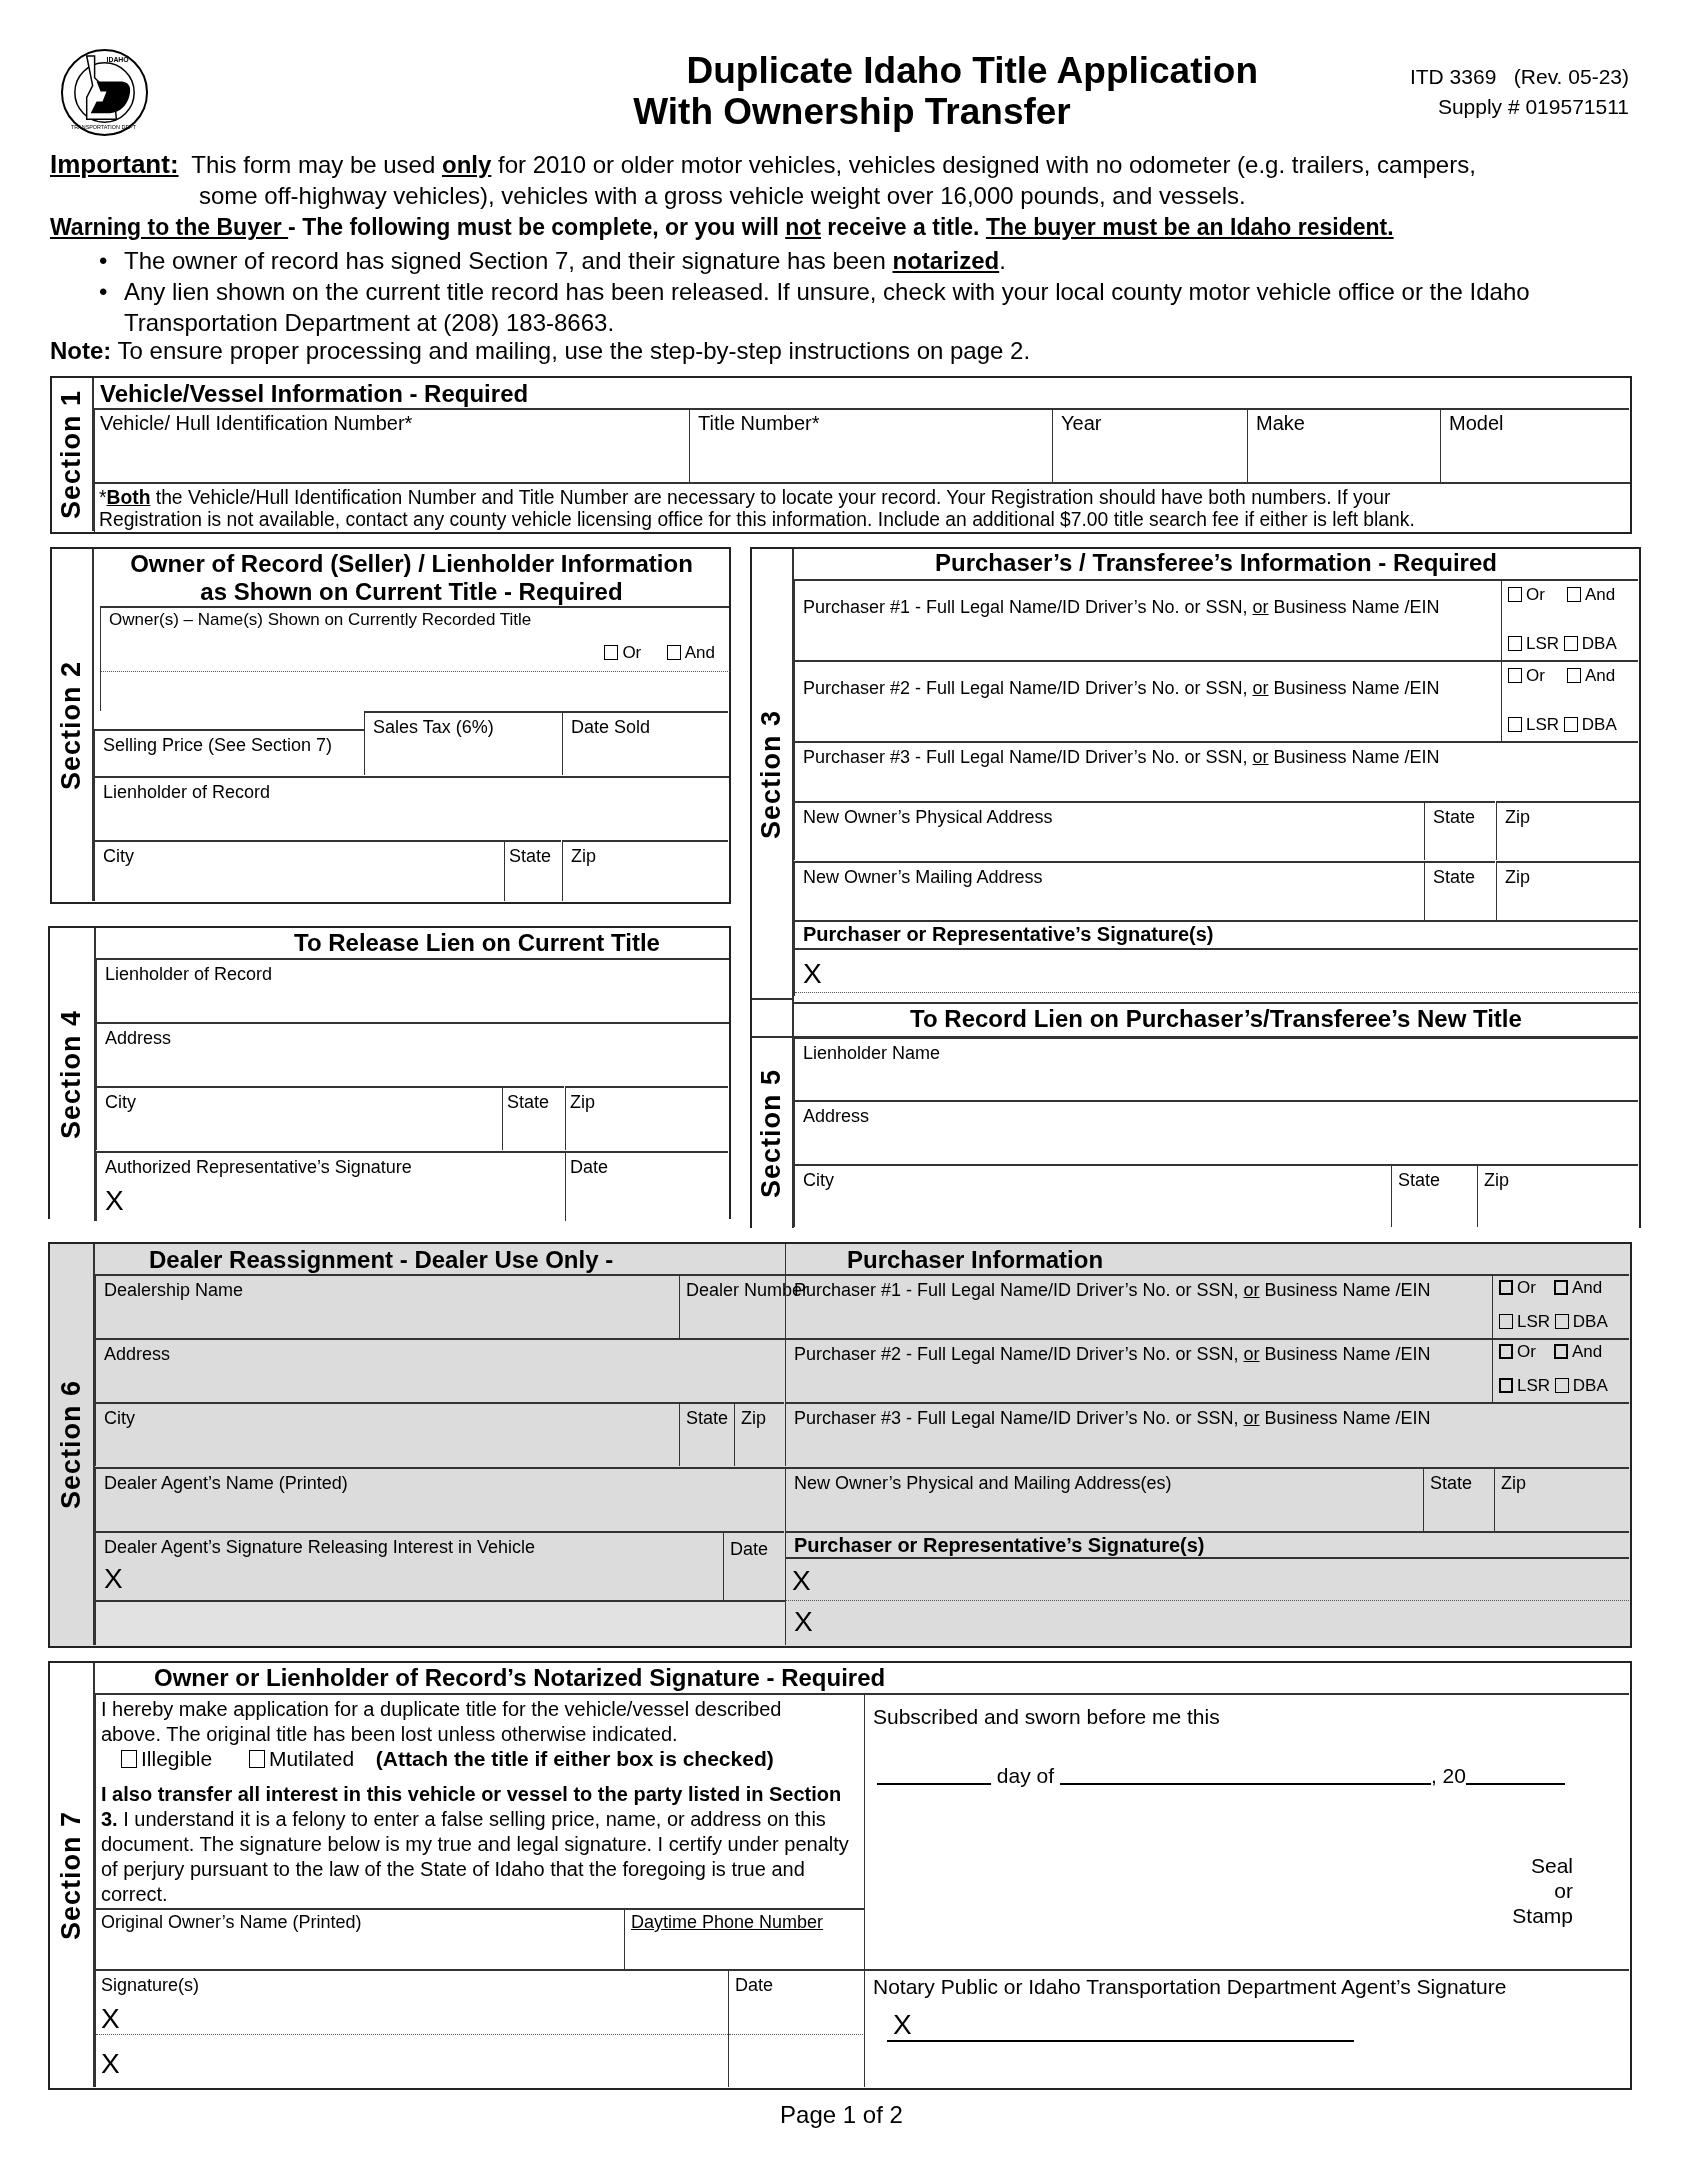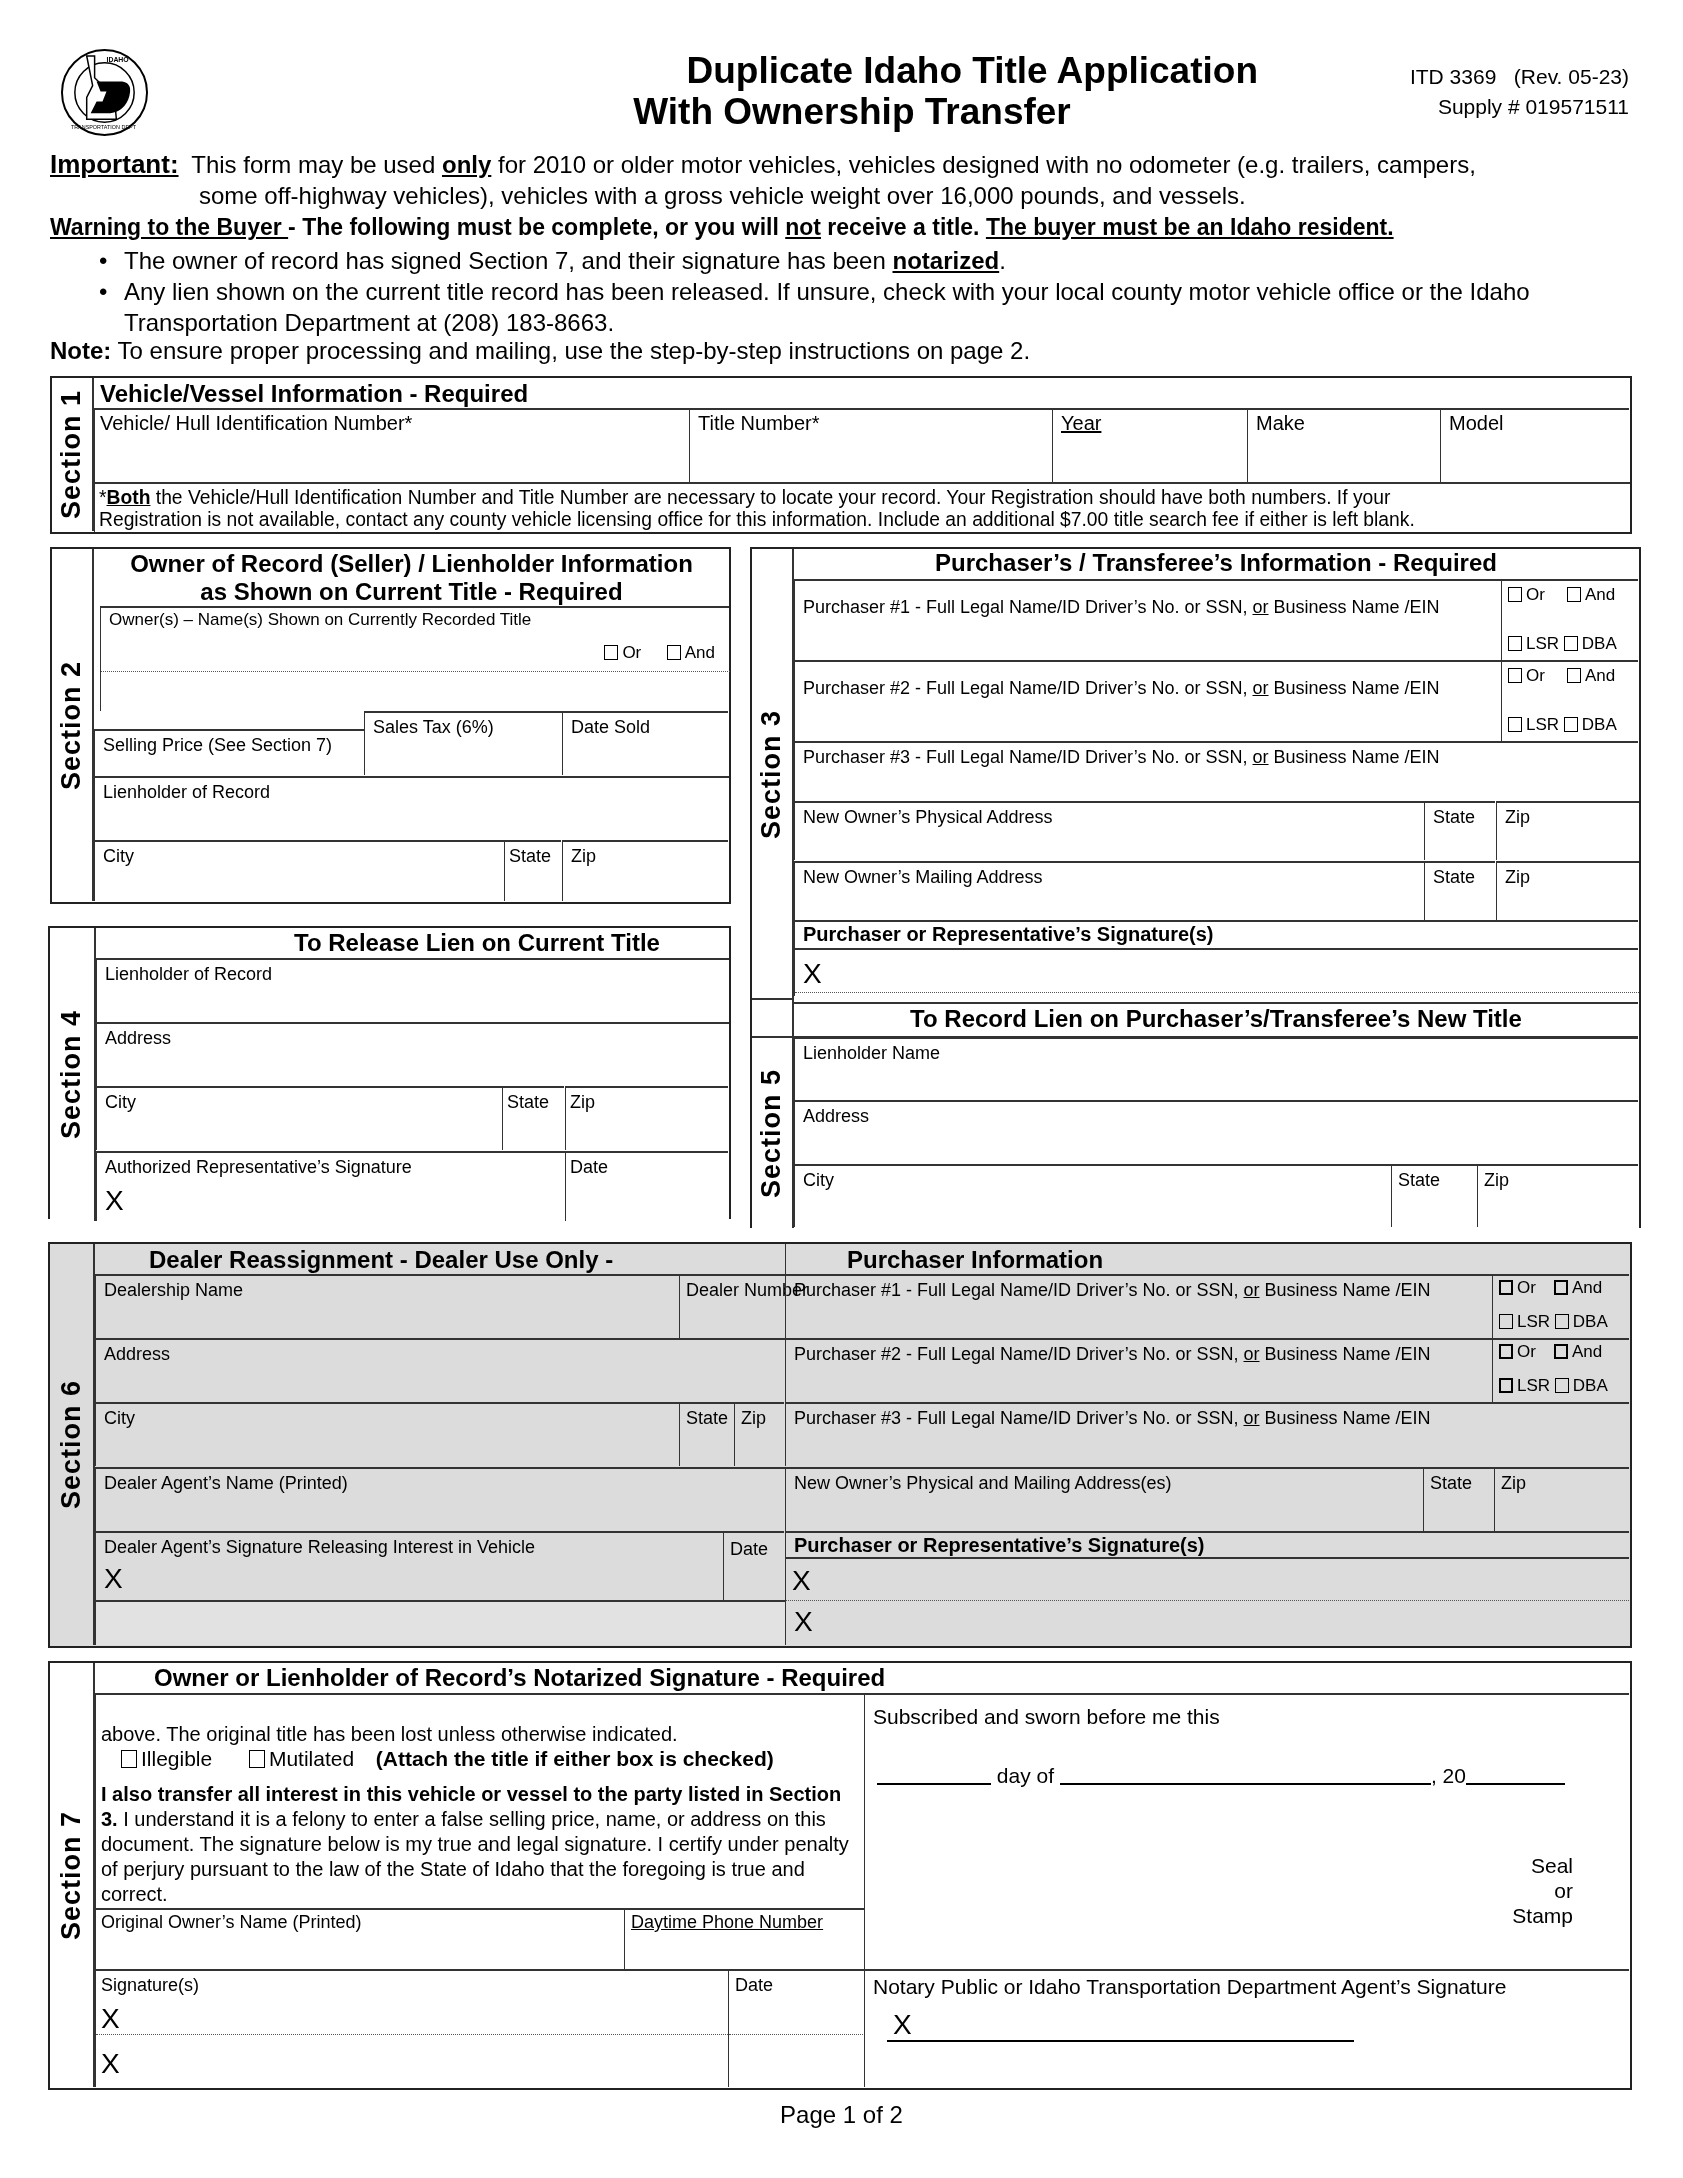--- a/index.html
+++ b/index.html
@@ -65,21 +65,21 @@
       <span>Section 1</span>
     </div>
   <div class="abs b" style="left:48px;top:2px;font-size:24px;">Vehicle/Vessel Information - Required</div>
   <div class="cell" style="left:42px;top:30px;width:595px;height:74px;border-top-width:2px;">
       <div class="lbl" style="left:5px;top:2px;font-size:20px;">Vehicle/ Hull Identification Number*</div>
     </div>
   <div class="cell" style="left:637px;top:30px;width:363px;height:74px;border-top-width:2px;">
       <div class="lbl" style="font-size:20px;top:2px;">Title Number*</div>
     </div>
   <div class="cell" style="left:1000px;top:30px;width:195px;height:74px;border-top-width:2px;">
-      <div class="lbl" style="font-size:20px;top:2px;text-decoration:underline;">Year</div>
+      <div class="lbl" style="font-size:20px;top:2px;">Year</div>
     </div>
   <div class="cell" style="left:1195px;top:30px;width:193px;height:74px;border-top-width:2px;">
       <div class="lbl" style="font-size:20px;top:2px;">Make</div>
     </div>
   <div class="cell" style="left:1388px;top:30px;width:189px;height:74px;border-top-width:2px;">
       <div class="lbl" style="font-size:20px;top:2px;">Model</div>
     </div>
   <div class="cell" style="left:42px;top:104px;width:1536px;height:50px;border-top-width:2px;">
     <div class="abs" style="left:4px;top:3px;font-size:19.3px;line-height:22px;white-space:nowrap;">
       <span>*</span><span class="b u">Both</span><span> the Vehicle/Hull Identification Number and Title Number are necessary to locate your record.  Your Registration should have both numbers.  If your</span><br>
@@ -308,21 +308,21 @@
 </div>
 
 <div class="box" style="left:48px;top:1661px;width:1584px;height:429px;">
   <div class="sec-label" style="left:0;top:0;width:45px;height:424px;">
       <span>Section 7</span>
     </div>
   <div class="abs b" style="left:104px;top:1px;font-size:24px;white-space:nowrap;">Owner or Lienholder of Record’s Notarized Signature  - Required</div>
 
   <div class="cell" style="left:45px;top:30px;width:769px;height:215px;border-top-width:2px;">
     <div class="abs" style="left:5px;top:2px;font-size:20px;line-height:25px;width:762px;">
-      <br>
+      <span>I hereby make application for a duplicate title for the vehicle/vessel described</span><br>
       <span>above.  The original title has been lost unless otherwise indicated.</span>
     </div>
     <div class="abs" style="left:25px;top:52px;font-size:21px;white-space:nowrap;">
       <span class="chk" style="width:16px;height:18px;"></span><span>Illegible</span>
       <span style="display:inline-block;width:25px;"></span>
       <span class="chk" style="width:16px;height:18px;"></span><span>Mutilated</span>
       <span style="display:inline-block;width:10px;"></span>
       <span class="b">(Attach the title if either box is checked)</span>
     </div>
     <div class="abs" style="left:5px;top:87px;font-size:20px;line-height:25px;width:754px;">

